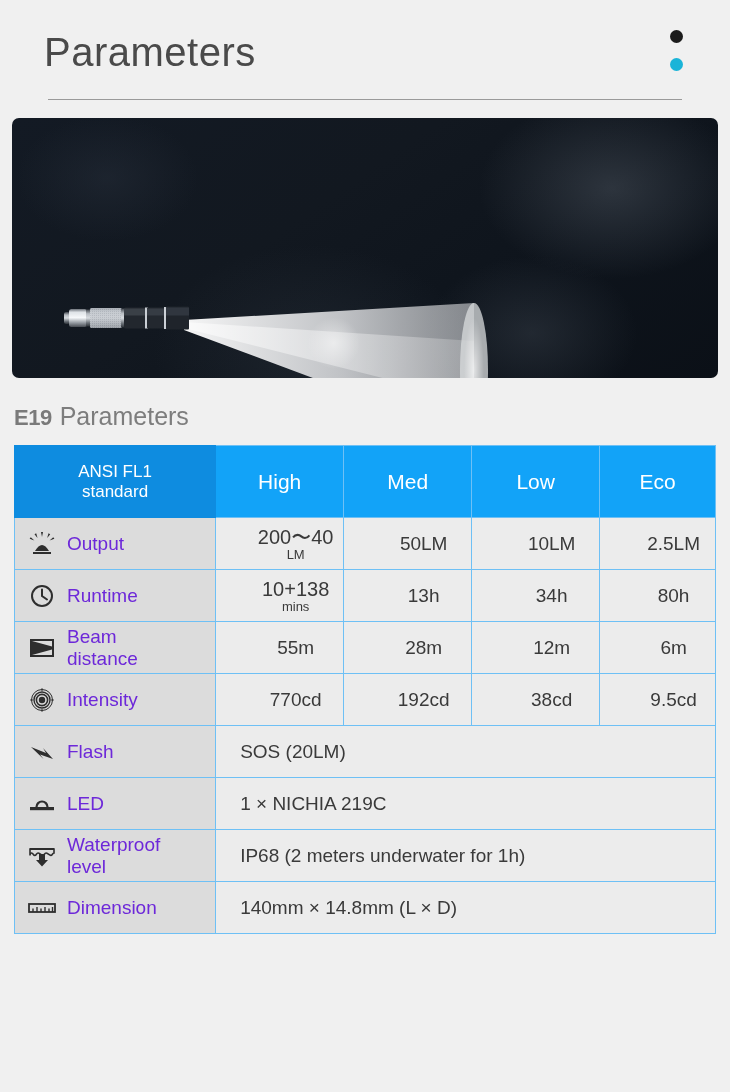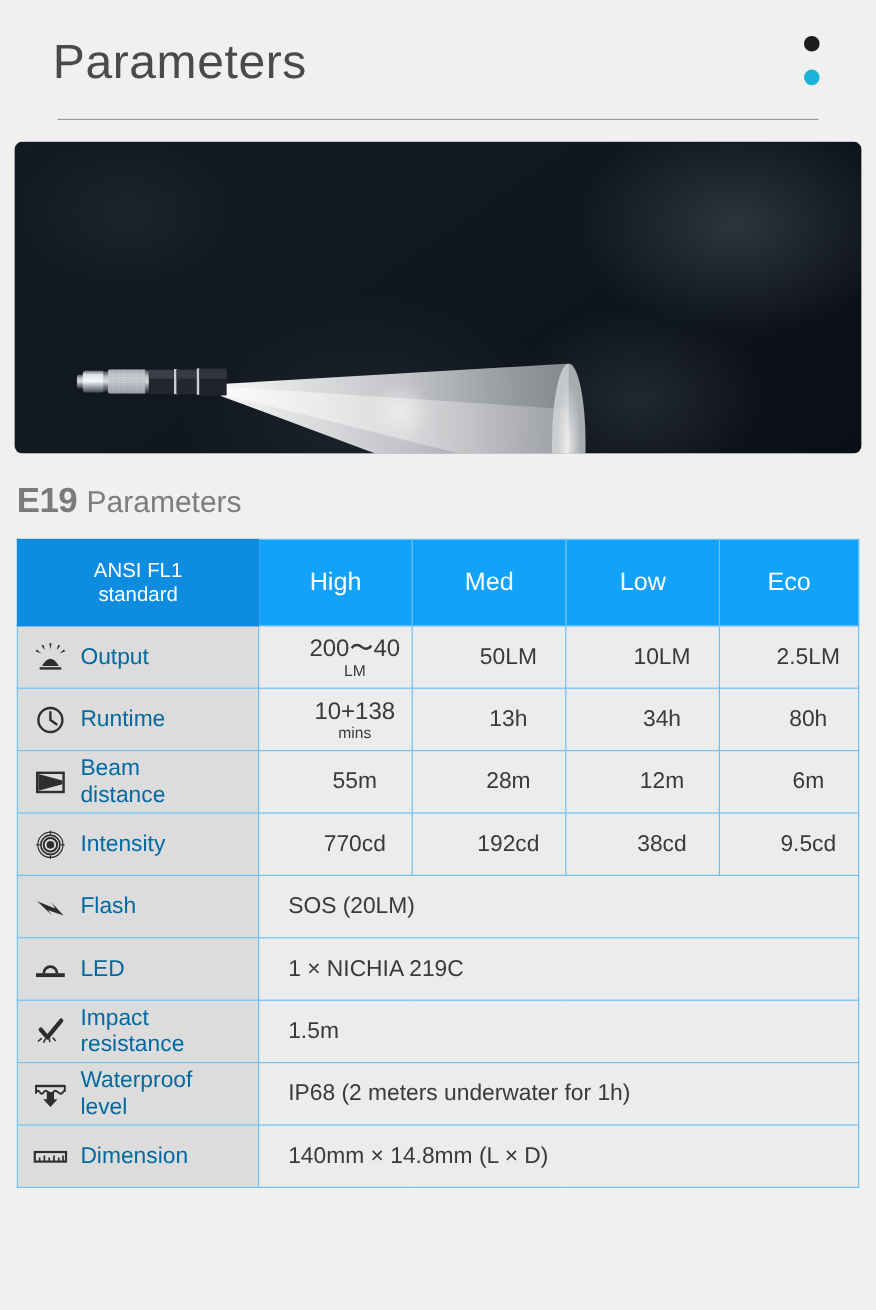--- a/index.html
+++ b/index.html
@@ -64,21 +64,21 @@
   
   .section-title {
     margin: 24px 0 14px 14px;
     color: #7d7d7d;
     font-size: 25px;
     font-weight: 400;
     display: flex; align-items: baseline; gap: 8px;
   }
   .section-title .model {
     font-weight: 700;
-    font-size: 29px;
+    font-size: 22px;
     color: #7a7a7a;
     letter-spacing: -.5px;
     text-align: center;
   }
 
   
   .spec-table {
     margin: 0 14px;
     border-collapse: collapse;
     width: 702px;
@@ -100,21 +100,21 @@
   thead th.col-head-first {
     background: #0e8ce0;
     font-size: 17px;
     line-height: 1.15;
     border-color: #0e8ce0;
   }
   tbody td { height: 52px; padding-left: 32px; }
   td.label-cell {
     background: #dcdcdc;
     padding: 0 6px 0 12px;
-    color: #0369a1;
+    color: #6d28d9;
     font-size: 19px;
   }
   .label-inner { display: flex; align-items: center; gap: 10px; }
   .label-text { line-height: 1.12; }
   .ic { flex: 0 0 auto; width: 30px; height: 26px; display: block; }
   td.val-cell {
     background: #ececec;
     text-align: center;
     color: #3a3a3a;
     font-size: 19px;
@@ -334,34 +334,20 @@
           <svg class="ic" viewBox="0 0 30 26">
             <path d="M9.5 16a5.5 5.5 0 0 1 11 0" fill="none" stroke="#2e2e2e" stroke-width="2.2"></path>
             <rect x="3" y="16" width="24" height="3.2" fill="#2e2e2e"></rect>
           </svg>
           <span class="label-text">LED</span>
         </div>
       </td>
       <td class="val-wide" colspan="4">1 × NICHIA 219C</td>
     </tr>
 
-    <tr>
-      <td class="label-cell">
-        <div class="label-inner">
-          <svg class="ic" viewBox="0 0 30 26">
-            <path d="M7 11 L12.5 17.5 L24 3.5" fill="none" stroke="#2e2e2e" stroke-width="3.6" stroke-linecap="round" stroke-linejoin="round"></path>
-            <path d="M5 20.5l2.5-2M9.5 21.5l1.2-2.6M14.5 21l-.6-2.6M19 20l-1.8-2" stroke="#2e2e2e" stroke-width="1.3" fill="none" stroke-linecap="round"></path>
-          </svg>
-          <span class="label-text">
-            <span>Impact</span><br><span>resistance</span>
-          </span>
-        </div>
-      </td>
-      <td class="val-wide" colspan="4">1.5m</td>
-    </tr>
 
     <tr>
       <td class="label-cell">
         <div class="label-inner">
           <svg class="ic" viewBox="0 0 30 26">
             <path d="M3 6h24v4c-1.6 0-1.6 2.4-3.2 2.4S20.6 10 19 10s-1.6 2.4-3.2 2.4S12.6 10 11 10 9.4 12.4 7.8 12.4 6.2 10 4.6 10 3 12.4 3 12.4z" fill="none" stroke="#2e2e2e" stroke-width="1.6"></path>
             <rect x="3" y="5" width="24" height="2" fill="#2e2e2e"></rect>
             <polygon points="12,11 18,11 18,17 21,17 15,23.5 9,17 12,17" fill="#2e2e2e"></polygon>
           </svg>
           <span class="label-text">

